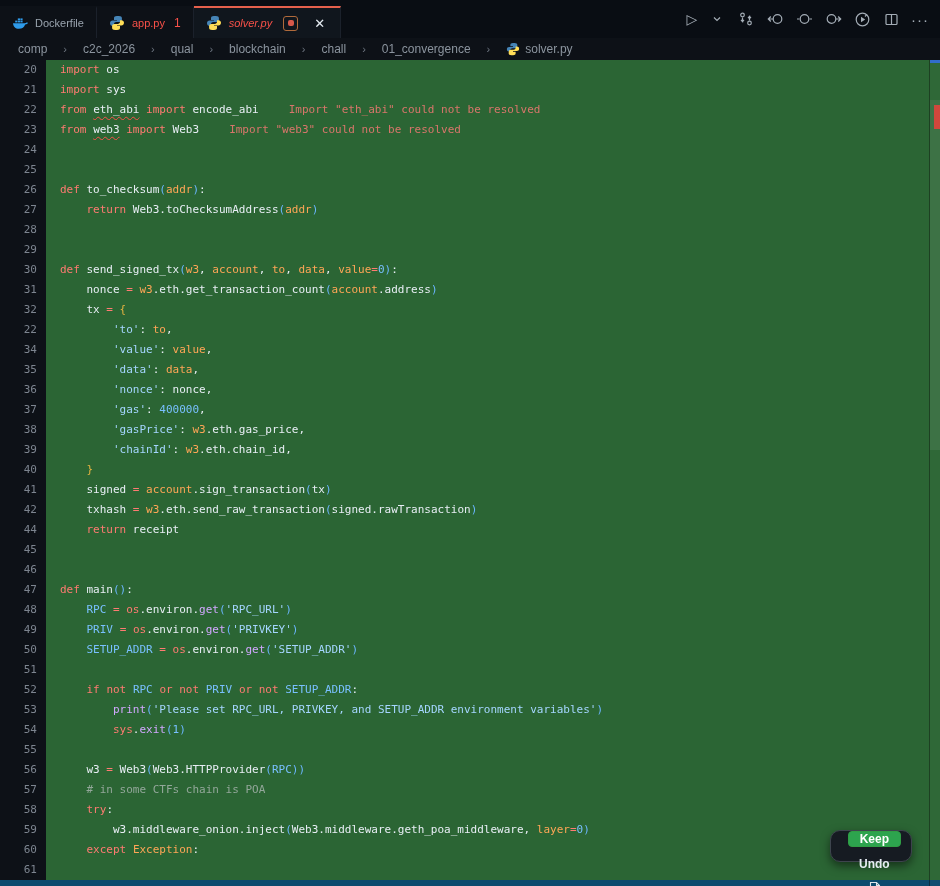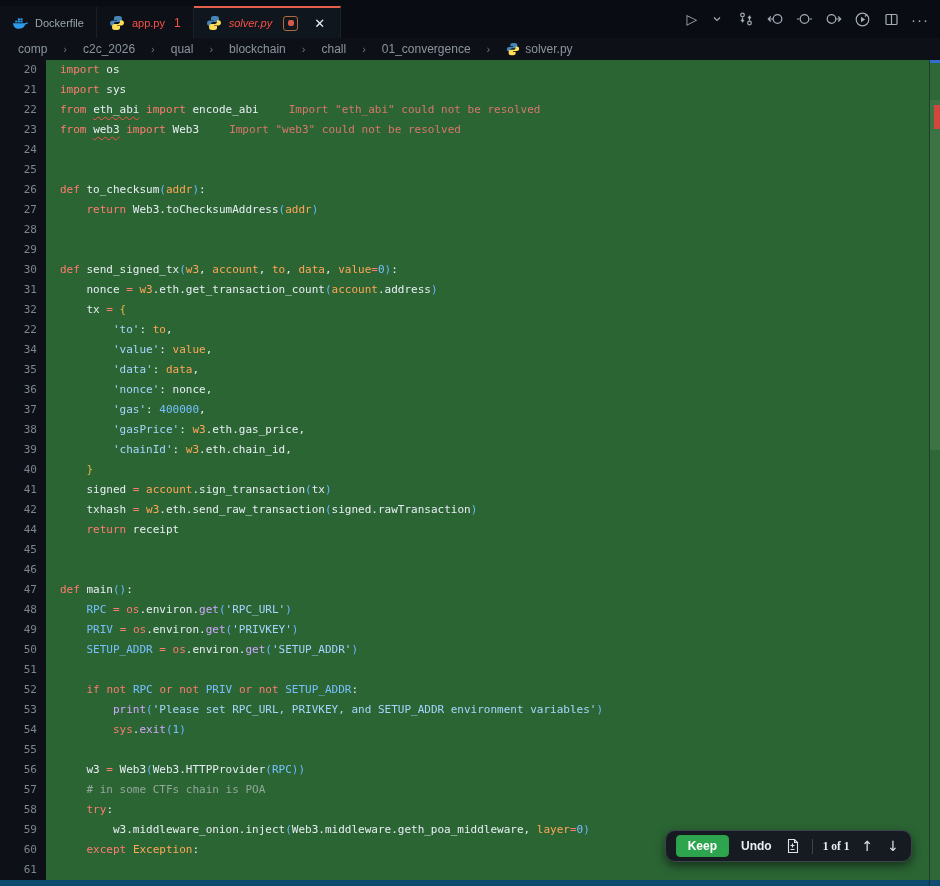--- a/index.html
+++ b/index.html
@@ -52,22 +52,22 @@
 
   
   .ruler{position:absolute;top:0;right:0;width:10px;height:100%;background:rgba(255,255,255,0.02);
          border-left:1px solid rgba(0,0,0,0.38);}
   .mark-blue{position:absolute;top:0;left:0;width:100%;height:3px;background:#316dca;}
   .mark-red{position:absolute;top:45px;right:0;width:6px;height:24px;background:#d1473c;}
   .thumb{position:absolute;top:40px;left:0;width:100%;height:350px;background:rgba(255,255,255,0.07);}
 
   
   .diffbar{position:absolute;right:28px;bottom:24px;height:30px;display:flex;align-items:center;gap:10px;
-       background:#161b22;border:1px solid #3d444d;border-radius:10px;padding:0 10px 0 10px;
-       box-shadow:0 4px 10px rgba(0,0,0,0.5);}
+       background:#161b22;border:1px solid #3d444d;border-radius:10px;padding:0 10px 0 17px;
+       box-shadow:0 4px 10px rgba(0,0,0,0.5);flex-direction:column;}
   .keep-btn{height:22px;padding:0 11px;border:1px solid #2f9e44;border-radius:4px;background:#2da44e;
        color:#ffffff;font-size:12px;font-weight:bold;font-family:inherit;cursor:pointer;}
   .undo-btn{background:none;border:none;color:#e6edf3;font-size:12px;font-weight:bold;
        font-family:inherit;cursor:pointer;padding:0 2px;}
   .dfile{width:18px;height:18px;display:flex;align-items:center;justify-content:center;cursor:pointer;}
   .vdiv{width:1px;height:15px;background:#3d444d;}
   .counter{color:#e6edf3;font-size:11.5px;font-weight:bold;font-family:Liberation Serif, serif;}
   .nav-arrow{color:#dde3ea;font-size:14px;cursor:pointer;font-family:"DejaVu Sans",sans-serif;padding:0 2px;}
 </style>
 </head>

